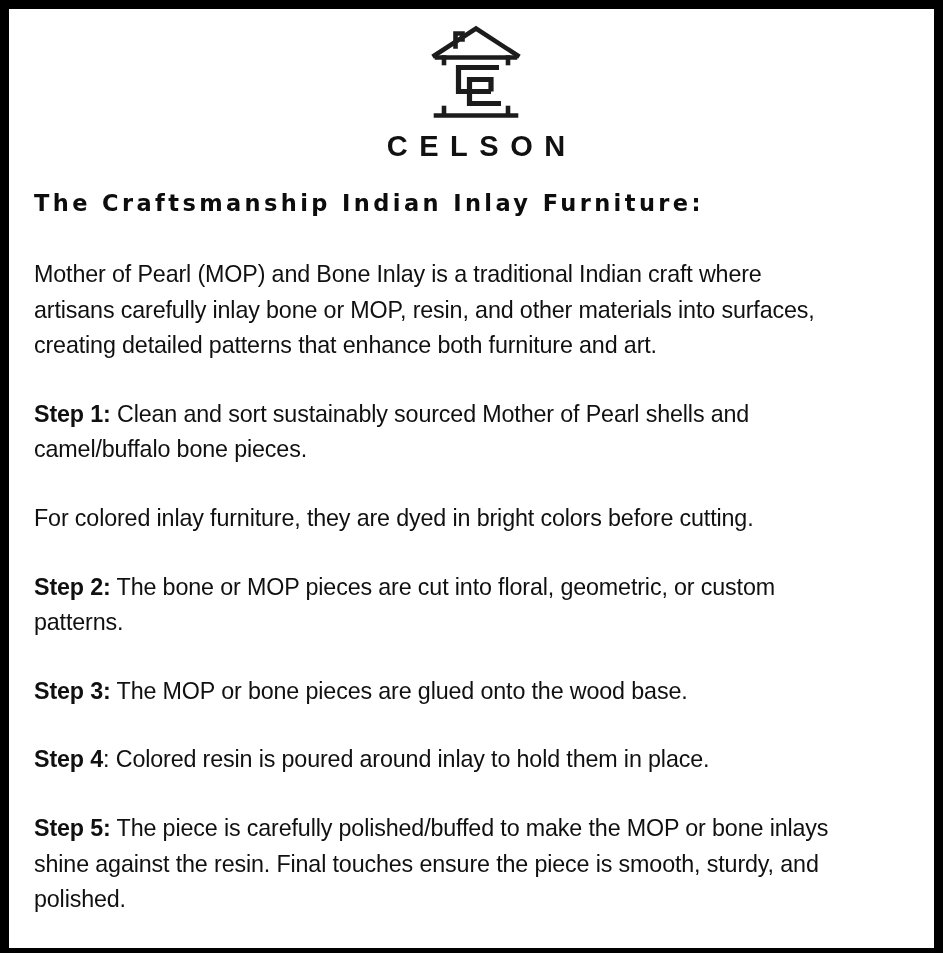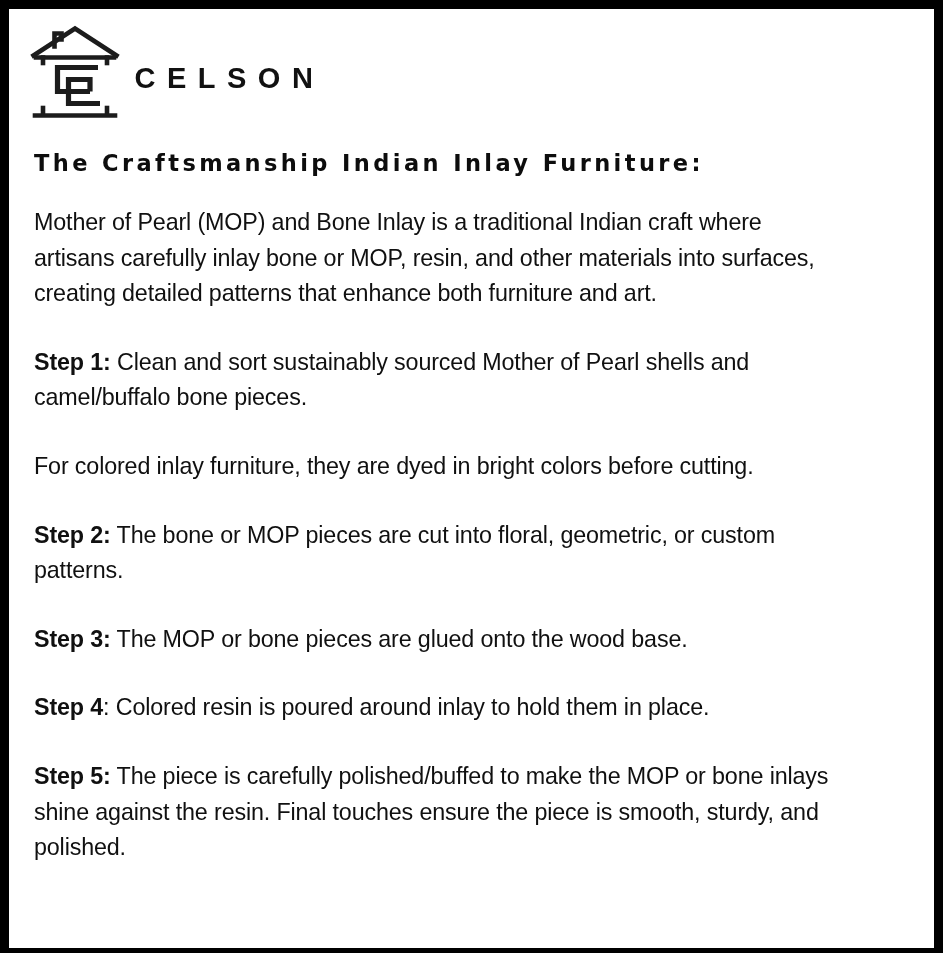--- a/index.html
+++ b/index.html
@@ -22,20 +22,21 @@
     overflow: hidden;
     font-family: "Liberation Sans", "DejaVu Sans", sans-serif;
     -webkit-font-smoothing: antialiased;
   }
 
   
   .brand {
     width: 100%;
     padding-top: 7px;
     display: flex;
+    flex-direction: column;
     align-items: center;
   }
 
   .logo-mark {
     display: block;
     width: 96px;
     height: 96px;
   }
 
   .wordmark {
@@ -58,21 +59,21 @@
     font-size: 22.5px;
     font-weight: 700;
     letter-spacing: 3.4px;
     color: #0d0d0d;
     line-height: 1.2;
     white-space: nowrap;
   }
 
   
   .body-copy {
-    margin-top: 27px;
+    margin-top: 39px;
     padding: 0 44px 0 7px;
   }
 
   .para {
     margin: 0 0 33px 0;
     font-family: "Liberation Sans", "DejaVu Sans", sans-serif;
     font-size: 24.4px;
     line-height: 35.6px;
     color: #101010;
     font-stretch: condensed;

